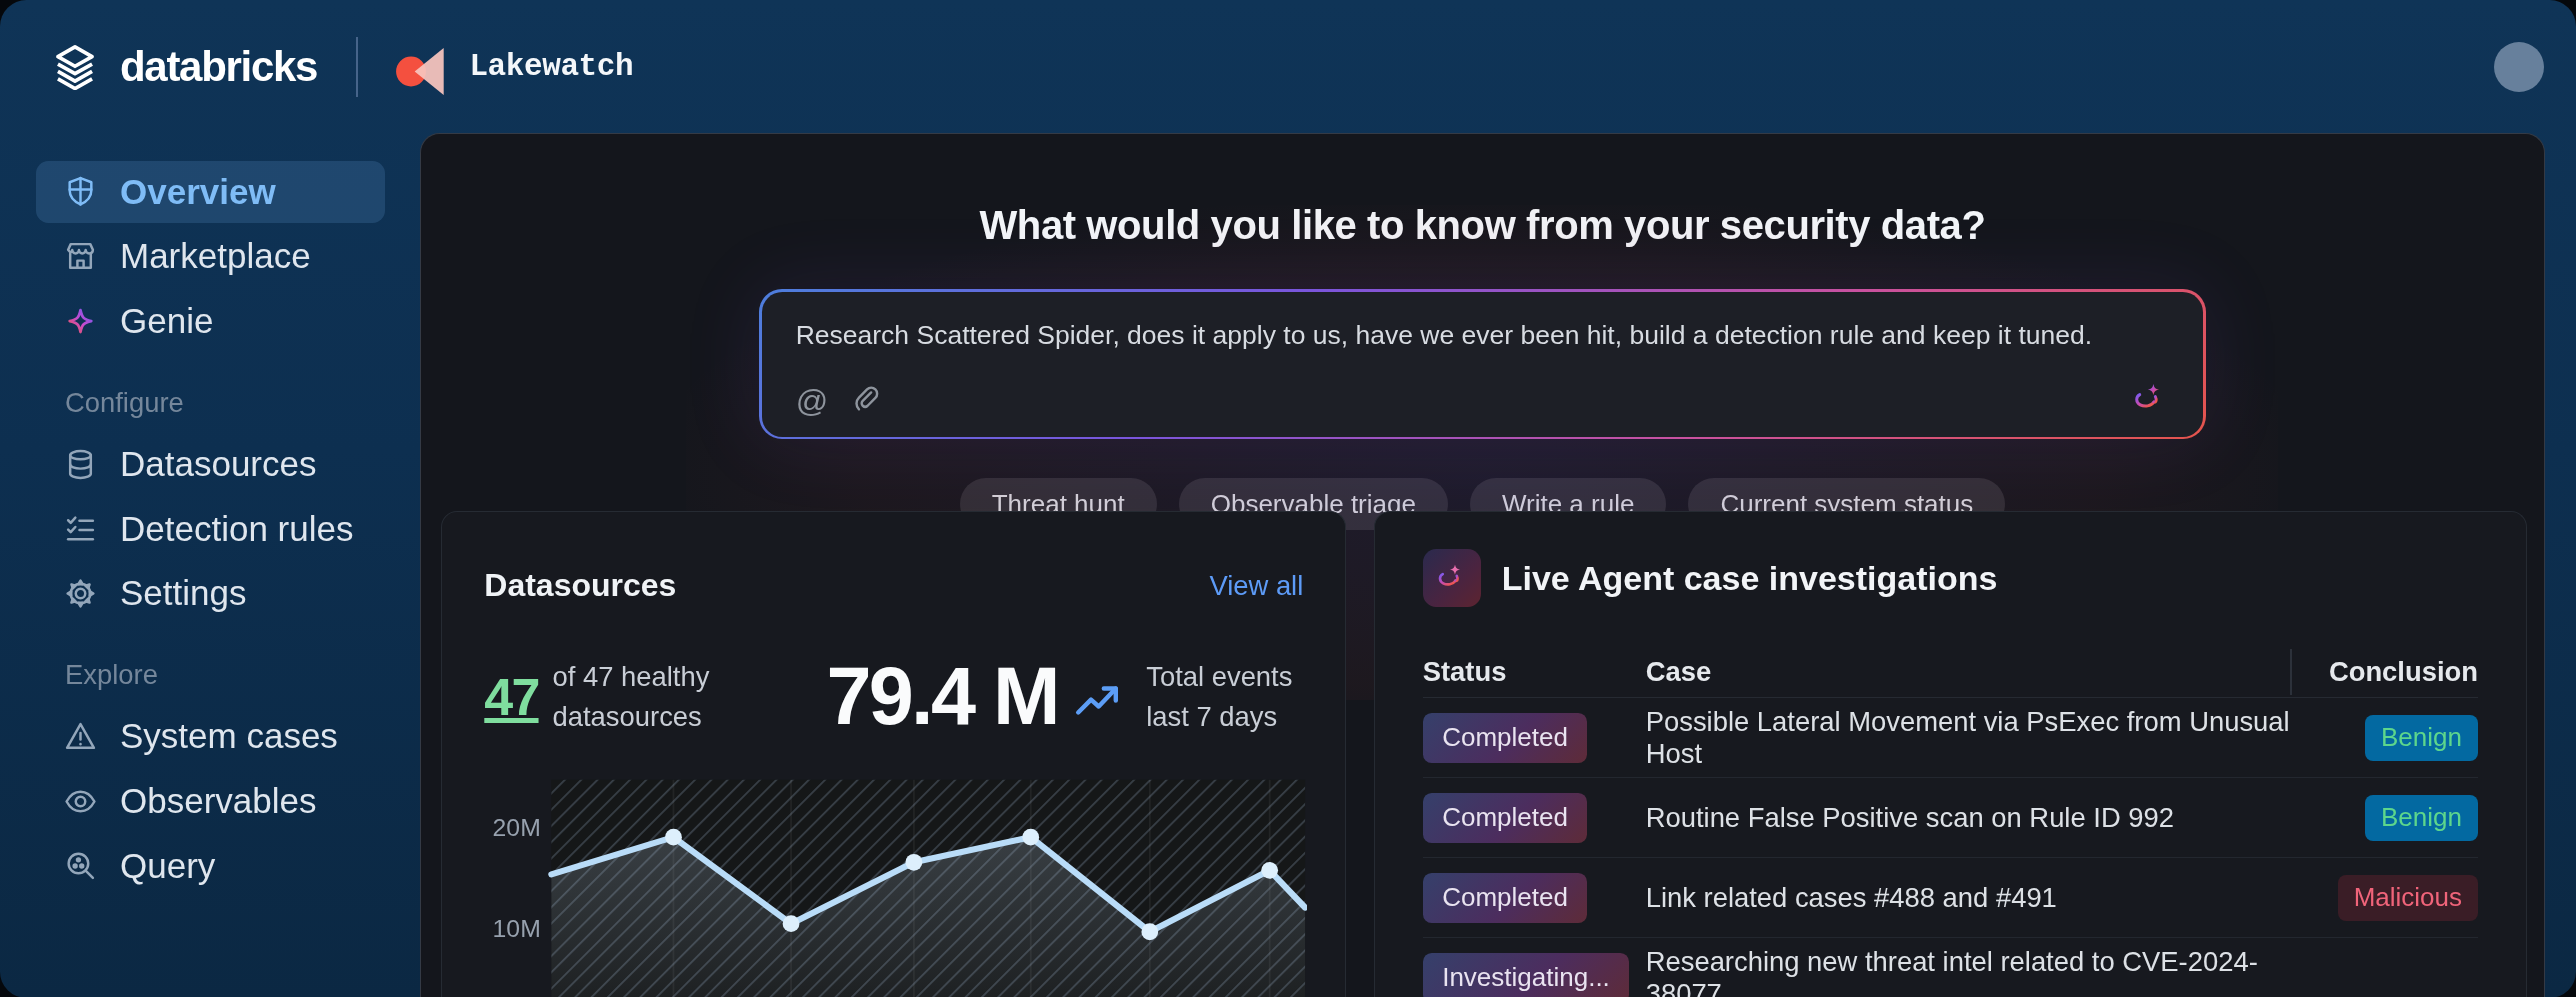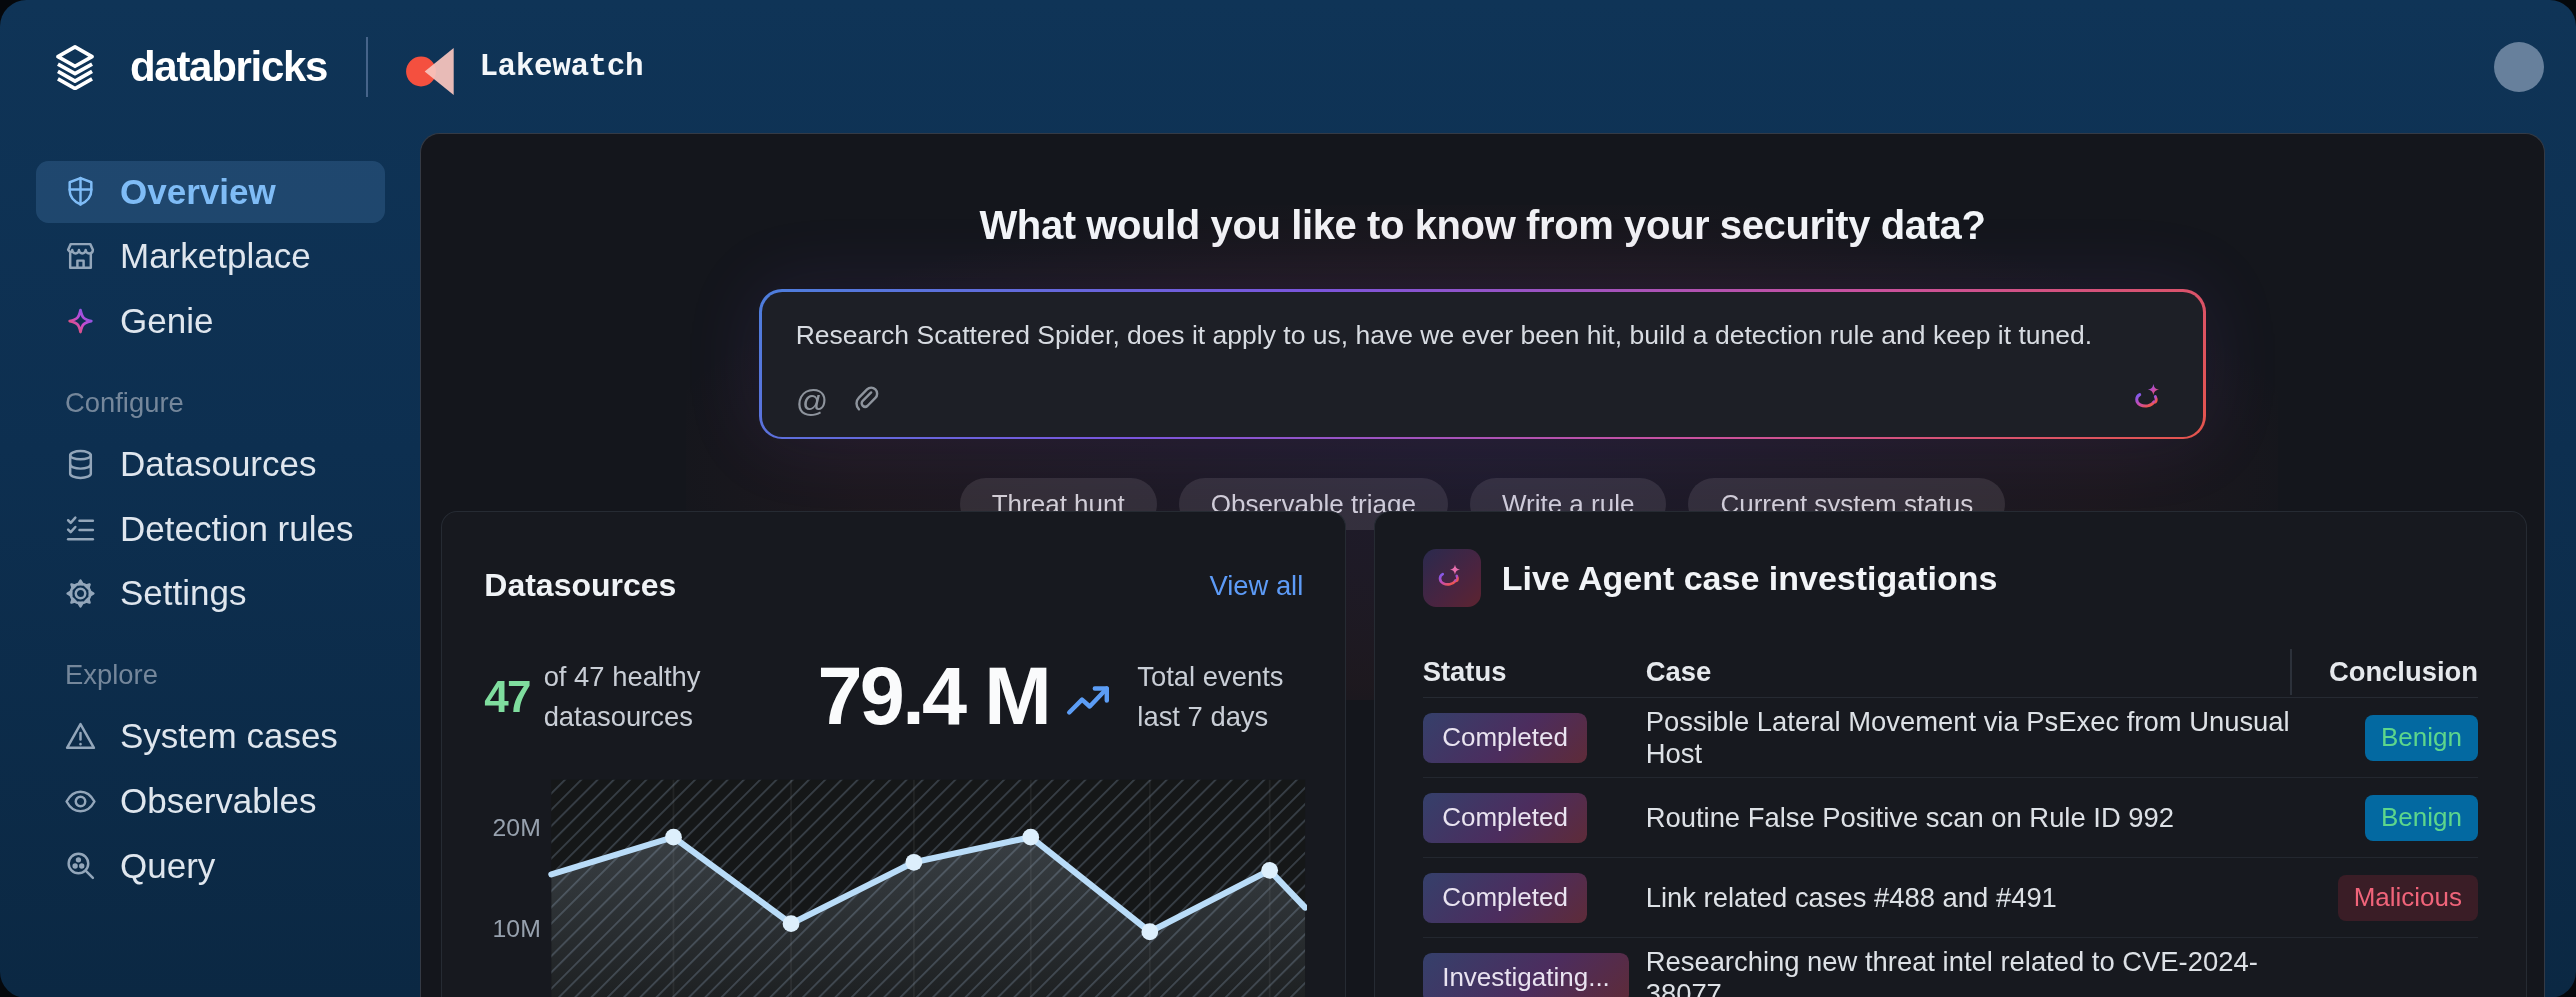--- a/index.html
+++ b/index.html
@@ -5,21 +5,21 @@
   * { margin:0; padding:0; box-sizing:border-box; }
   html,body { background:#05080c; font-family:"Liberation Sans", sans-serif; }
   #app{
     position:relative; width:2576px; height:998px; overflow:hidden;
     border-radius:26.5px;
     background:linear-gradient(180deg,#0f3457 0%,#0d2f50 45%,#0b2843 100%);
   }
 
   
   .topbar{ position:absolute; left:0; top:0; width:100%; height:133px; display:flex; align-items:center; }
-  .brand{ display:flex; align-items:center; gap:31px; margin-left:51px; }
+  .brand{ display:flex; align-items:center; gap:21px; margin-left:51px; }
   .brand-word{ color:#fff; font-size:42px; font-weight:700; letter-spacing:-1.3px; }
   .topbar-divider{ width:1.8px; height:60px; background:#46648a; margin:0 34px 0 39px; }
   .product{ display:flex; align-items:center; gap:19.5px;font-family:Liberation Mono, monospace; }
   .product-word{ color:#f4f7fa; font-size:31px; font-weight:700; letter-spacing:-0.4px; }
   .avatar{ position:absolute; right:32px; top:42px; width:50px; height:50px; border-radius:50%; background:#67809c; }
 
   
   .sidebar{ position:absolute; left:0; top:133px; width:420px; bottom:0; padding:25px 0 0 0; }
   .nav-item{
     display:flex; align-items:center; gap:23px; height:62px; margin:2.7px 35px 2.7px 36px;
@@ -63,21 +63,21 @@
   
   .cards{ position:absolute; left:20.3px; right:17px; top:377px; bottom:-1.8px; display:flex; gap:27.4px; }
   .card{ background:#17191f; border:1.8px solid #262b33; border-radius:16px 16px 0 0; border-bottom:none; overflow:hidden; }
   .card.datasources{ width:905px; flex:0 0 905px; padding:55px 42px 0 42px; }
   .card.agent{ flex:1; padding:37px 48px 0 48px; }
 
   .ds-head{ display:flex; align-items:center; justify-content:space-between; }
   .ds-title{ color:#f0f3f6; font-size:32px; font-weight:700; }
   .view-all{ color:#5d9bf7; font-size:27.4px; cursor:pointer; text-decoration:none; }
   .ds-stats{ display:flex; align-items:center; margin-top:46px; }
-  .big-green{ color:#7fdd9e; font-size:44px; font-weight:600; letter-spacing:-1.8px; }
+  .big-green{ color:#7fdd9e; font-size:52px; font-weight:600; letter-spacing:-1.8px;text-decoration:underline; }
   .stat-caption{ color:#c9ced6; font-size:27.4px; line-height:1.45; margin-left:14px; }
   .big-white{ color:#fafbfc; font-size:81px; font-weight:700; letter-spacing:-2.7px; margin-left:117px; }
   .trend{ width:46px; height:41px; margin:8.8px 12.4px 0 16px; }
   .chart-wrap{ margin-top:35px; }
 
   
   .agent-head{ display:flex; align-items:center; gap:21px; }
   .agent-badge{
     width:58px; height:58px; border-radius:13.3px;
     background:linear-gradient(135deg,#2a2a4e 0%,#4a2440 60%,#5d2430 100%);

